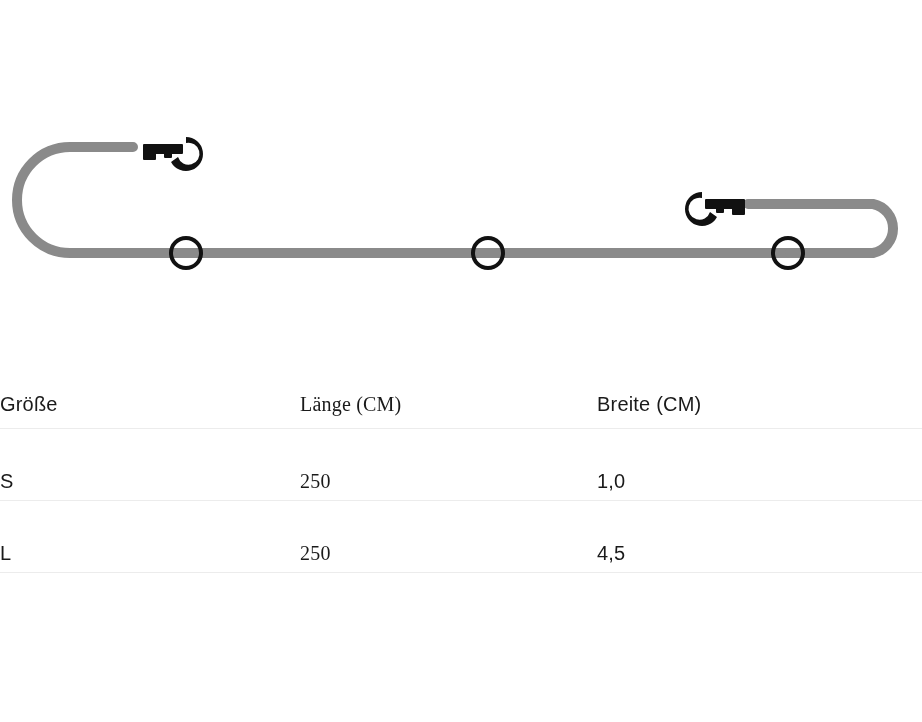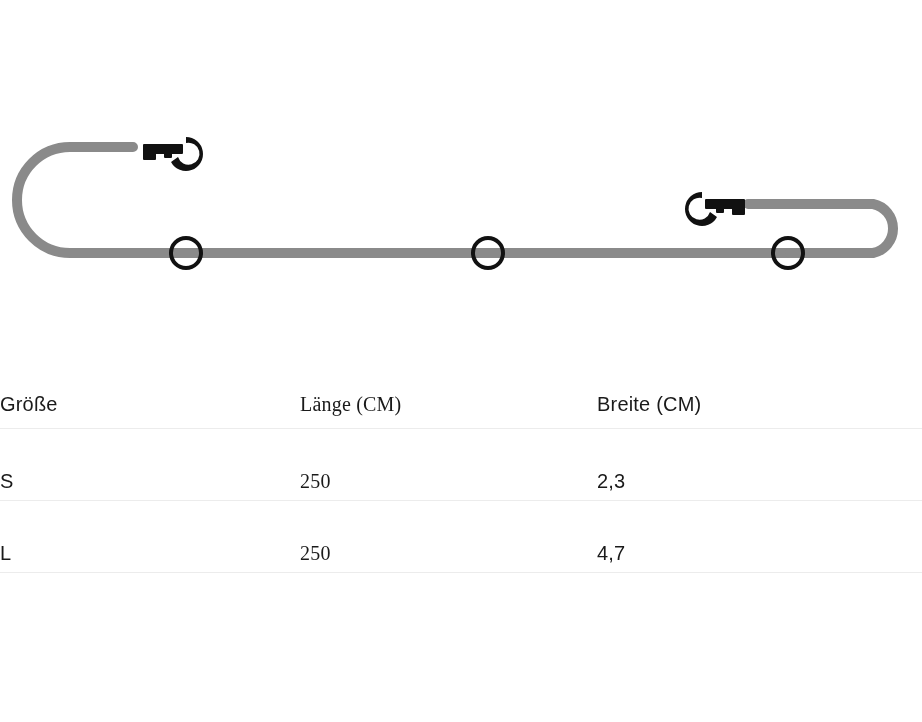--- a/index.html
+++ b/index.html
@@ -135,28 +135,28 @@
   </thead>
   <tbody>
     <tr>
       <td class="cell-pad-size">
         <span class="td-inner">S</span>
       </td>
       <td class="cell-pad-len">
         <span class="td-inner">250</span>
       </td>
       <td class="cell-pad-wid">
-        <span class="td-inner">2,3</span>
+        <span class="td-inner">1,0</span>
       </td>
     </tr>
     <tr>
       <td class="cell-pad-size">
         <span class="td-inner">L</span>
       </td>
       <td class="cell-pad-len">
         <span class="td-inner">250</span>
       </td>
       <td class="cell-pad-wid">
-        <span class="td-inner">4,7</span>
+        <span class="td-inner">4,5</span>
       </td>
     </tr>
   </tbody>
 </table>
 
 </body></html>

